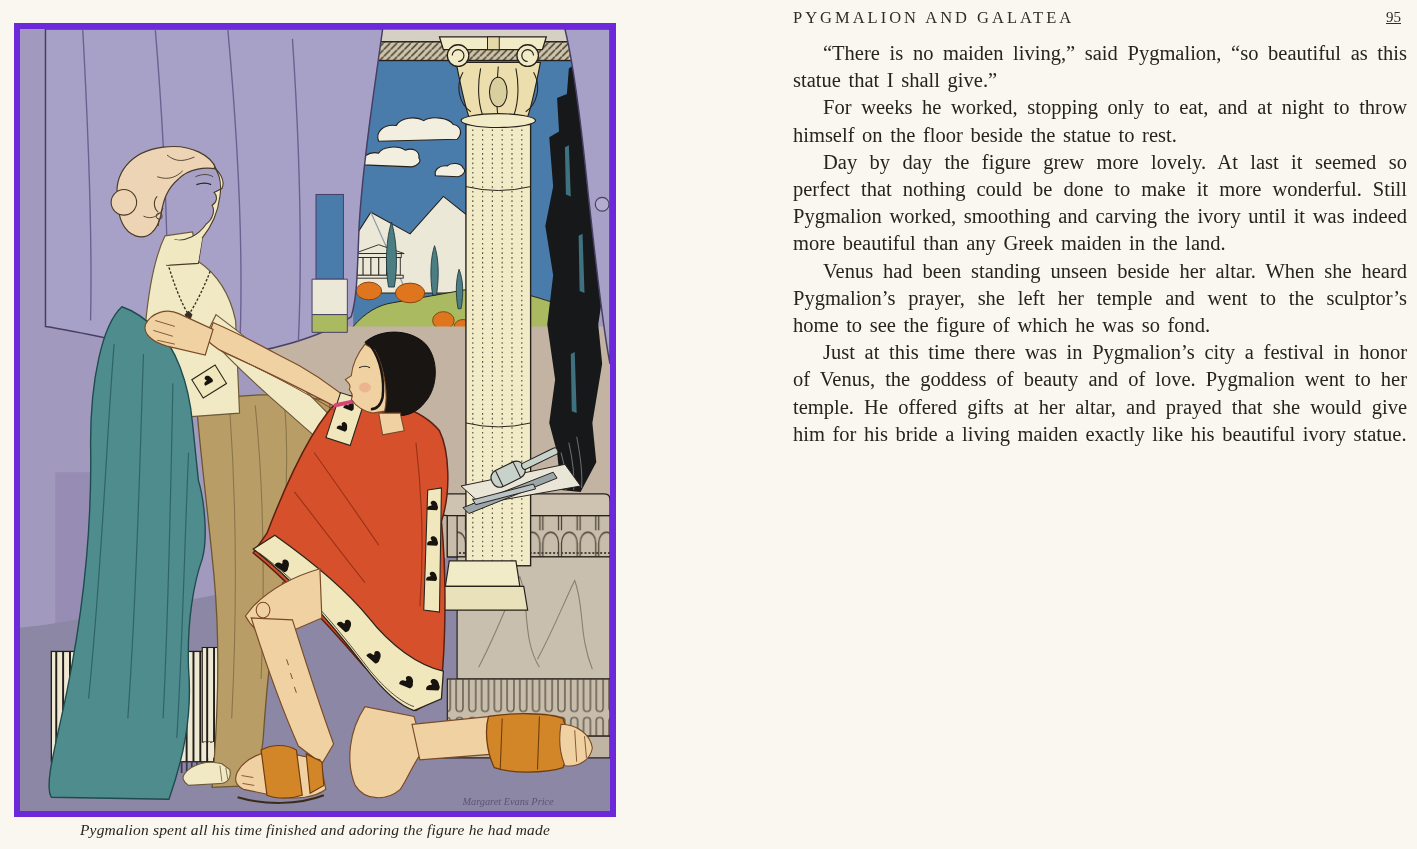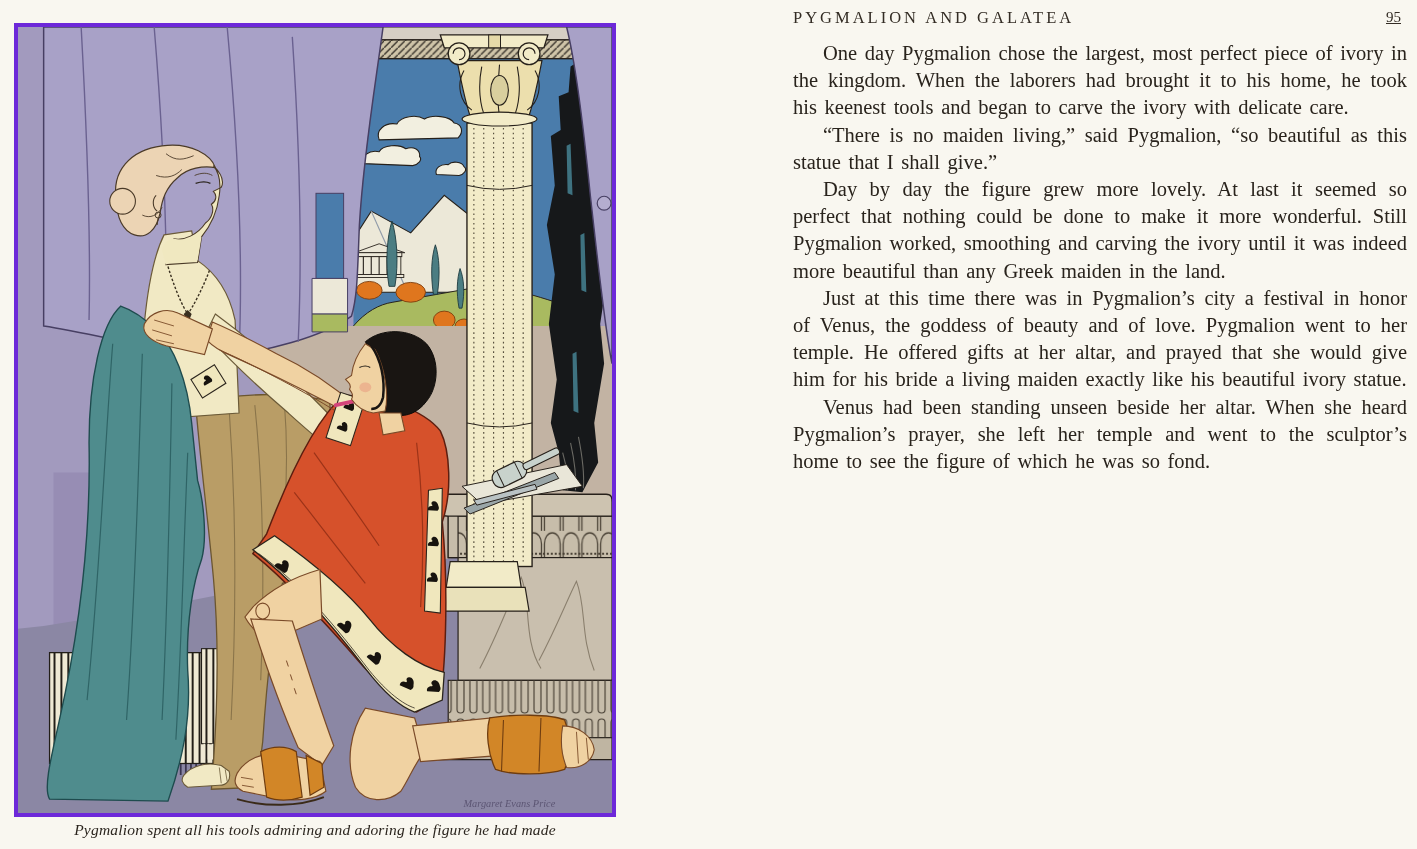--- a/index.html
+++ b/index.html
@@ -7,21 +7,21 @@
     position:relative;
     width:1417px;height:849px;
     background:#f9f7f0;
     font-family:"Liberation Serif","DejaVu Serif",serif;
     color:#29231c;
     overflow:hidden;
   }
   .plate{
     position:absolute;left:14px;top:23px;
     width:602px;height:794px;
-    border:4px solid #6d28d9;
+    border:6px solid #6d28d9;
     box-sizing:border-box;
     background:#a29abe;
   }
   .plate svg{display:block;width:100%;height:100%;}
   .caption{
     position:absolute;left:14px;top:821px;width:602px;
     text-align:center;
     font-style:italic;
     font-size:15.5px;
     letter-spacing:.2px;
@@ -279,29 +279,29 @@
         <path d="M366,390 L370,412 L392,408 L388,390 Z" fill="#f0d2a2" stroke="#7a4a28" stroke-width="1.1"></path>
         <path d="M346,344 C350,342 354,342 357,344" fill="none" stroke="#2a241c" stroke-width="1.2"></path>
         <ellipse cx="352" cy="364" rx="6" ry="5" fill="#e8957c" opacity="0.5"></ellipse>
         <path d="M358,322 C368,336 372,356 370,374 C368,382 364,386 358,386" fill="none" stroke="#191512" stroke-width="2.5"></path>
       </g>
 
       <text x="498" y="788" font-size="10.5" font-style="italic" font-family="Liberation Serif, serif" fill="#57506e" opacity="0.9" text-anchor="middle">Margaret Evans Price</text>
     </svg>
   </div>
 
-  <div class="caption">Pygmalion spent all his tools admiring and adoring the figure he had made</div>
+  <div class="caption">Pygmalion spent all his time finished and adoring the figure he had made</div>
 
   <div class="text-col">
     <div class="running-head">
       <span>PYGMALION AND GALATEA</span>
       <span class="page-num">95</span>
     </div>
     <div class="body-text">
-      <p>One day Pygmalion chose the largest, most perfect piece of ivory in the kingdom.  When the laborers had brought it to his home, he took his keenest tools and began to carve the ivory with delicate care.</p>
       <p>“There is no maiden living,” said Pygmalion, “so beautiful as this statue that I shall give.”</p>
+      <p>For weeks he worked, stopping only to eat, and at night to throw himself on the floor beside the statue to rest.</p>
       <p>Day by day the figure grew more lovely.  At last it seemed so perfect that nothing could be done to make it more wonderful.  Still Pygmalion worked, smoothing and carving the ivory until it was indeed more beautiful than any Greek maiden in the land.</p>
+      <p>Venus had been standing unseen beside her altar.  When she heard Pygmalion’s prayer, she left her temple and went to the sculptor’s home to see the figure of which he was so fond.</p>
       <p>Just at this time there was in Pygmalion’s city a festival in honor of Venus, the goddess of beauty and of love.  Pygmalion went to her temple.  He offered gifts at her altar, and prayed that she would give him for his bride a living maiden exactly like his beautiful ivory statue.</p>
-      <p>Venus had been standing unseen beside her altar.  When she heard Pygmalion’s prayer, she left her temple and went to the sculptor’s home to see the figure of which he was so fond.</p>
     </div>
   </div>
 
 </div>
 
 </body></html>

